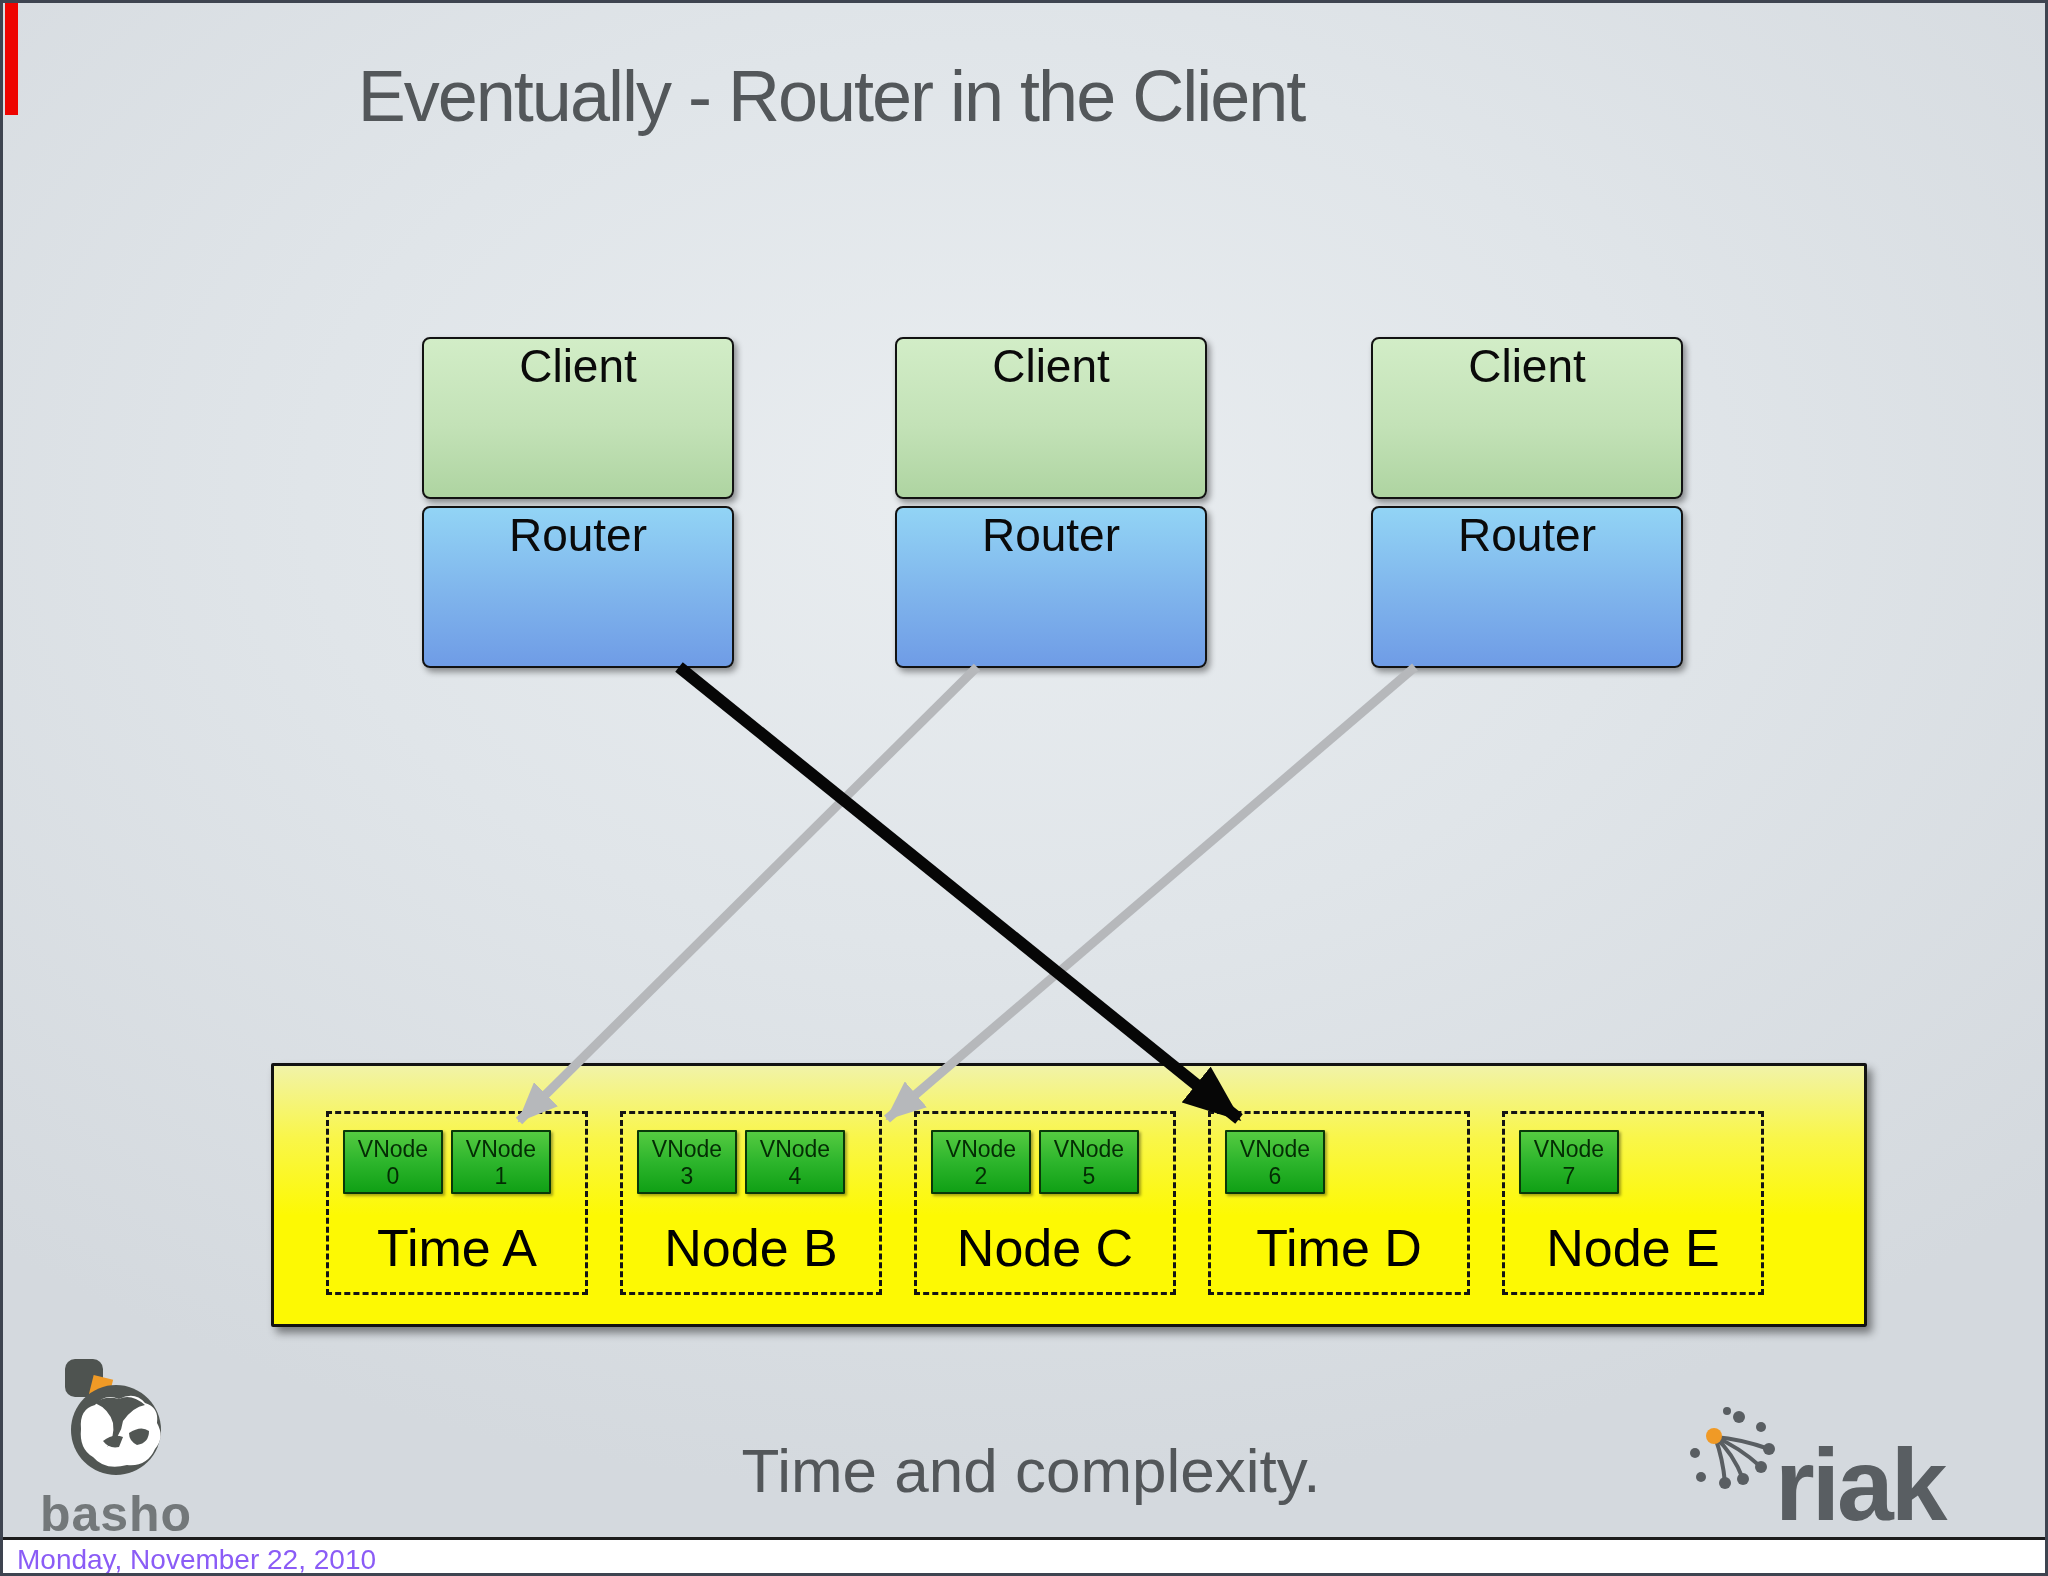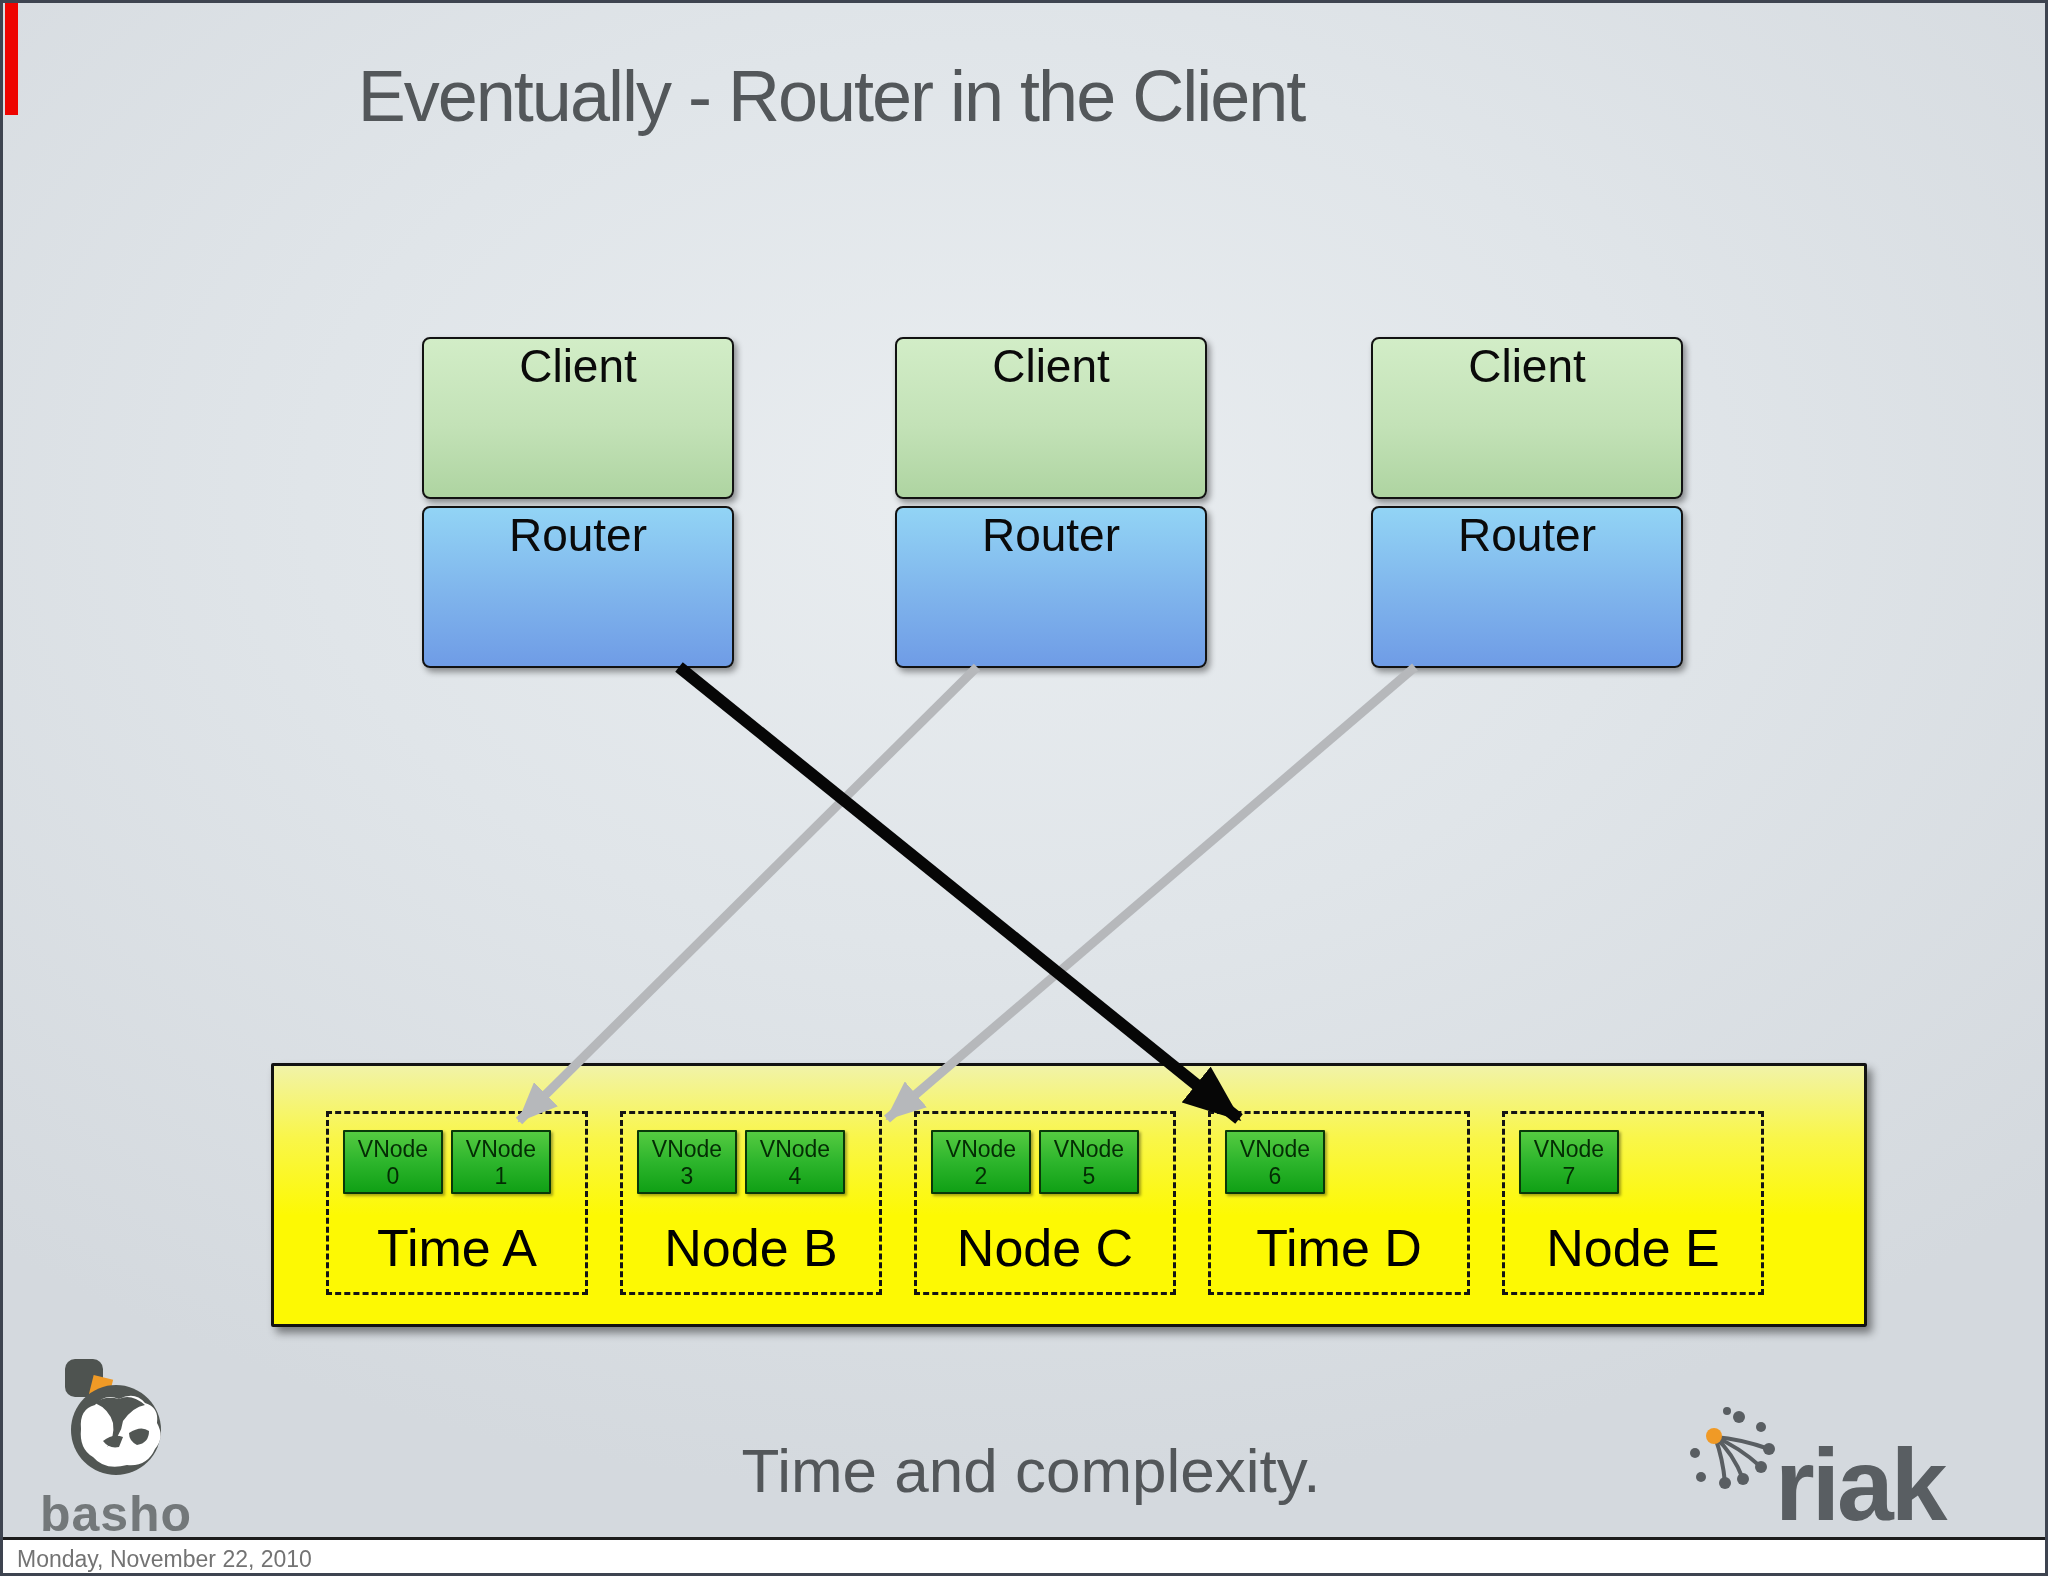--- a/index.html
+++ b/index.html
@@ -66,21 +66,21 @@
   #riak-logo{position:absolute; left:1678px; top:1388px; z-index:3;}
   .riak-word{
     position:absolute; left:1772px; top:1388px;
     font-size:102px; font-weight:800; color:#595e62; letter-spacing:-3px; line-height:100px;margin-top:44px;
   }
   #date-bar{
     position:absolute; left:0; top:1534px; width:2042px; height:39px;
     background:#ffffff; border-top:3px solid #1c1c1c;
     display:flex; align-items:center;
   }
-  #date-text{ margin-left:14px; font-size:23px; color:#737373; font-weight:400; }
+  #date-text{ margin-left:14px; font-size:28px; color:#8b5cf6; font-weight:400; }
 </style>
 </head>
 <body>
 
 <div id="canvas">
   <div id="slide">
 
     <div class="red-bar"></div>
 
     <div class="title">Eventually - Router in the Client</div>

